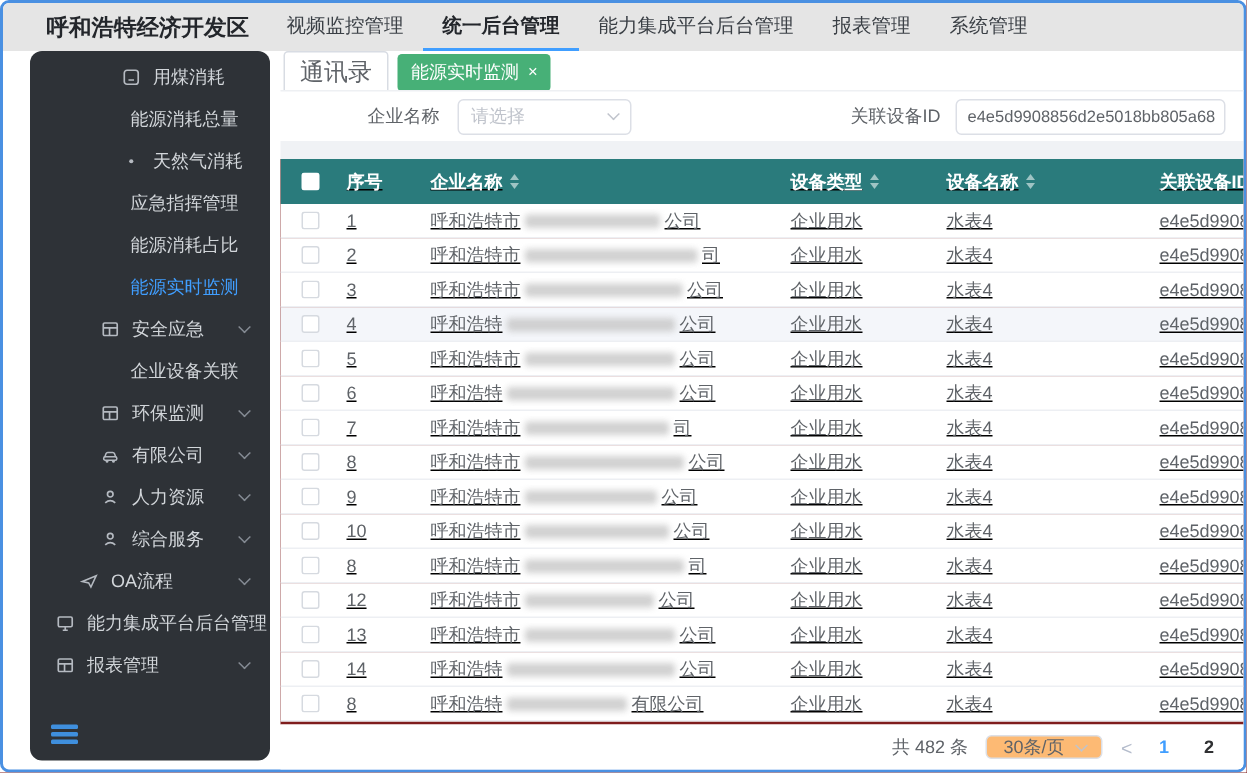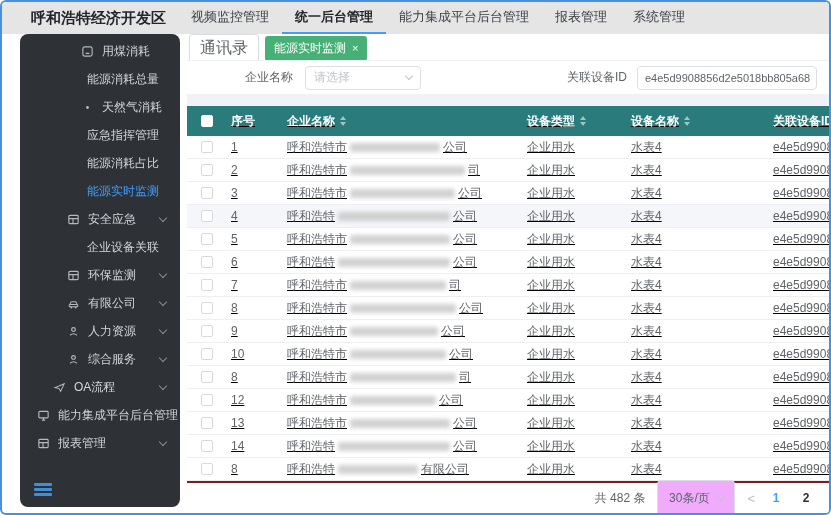--- a/index.html
+++ b/index.html
@@ -75,22 +75,22 @@
   .sort { display:inline-flex; flex-direction:column; margin-left:5px; gap:2px; }
   .sort .up { width:0; height:0; border-left:3px solid transparent; border-right:3px solid transparent;
               border-bottom:4px solid #9fc4c4; }
   .sort .dn { width:0; height:0; border-left:3px solid transparent; border-right:3px solid transparent;
               border-top:4px solid #9fc4c4; }
   .redacted { display:inline-block; height:9px; background:#c6c6c6; filter:blur(2px); border-radius:2px;
               margin:0 3px; vertical-align:middle; opacity:.8; }
 
   .pager { height:30px; display:flex; align-items:center; justify-content:flex-end; gap:12px; font-size:12px;
            color:#5f6368; padding-right:14px; background:#fff; }
-  .page-size { width:78px; height:36px; border:1px solid #dcdfe6; border-radius:4px; display:flex;
-               align-items:center; justify-content:center; gap:8px; color:#5f6368; background:#f0abfc; cursor:pointer; }
+  .page-size { width:78px; height:16px; border:1px solid #dcdfe6; border-radius:4px; display:flex;
+               align-items:center; justify-content:center; gap:8px; color:#5f6368; background:#fdba74; cursor:pointer; }
   .pg-prev { color:#b4bccc; font-size:13px; cursor:pointer; }
   .pg-num { min-width:18px; text-align:center; font-weight:bold; color:#303133; cursor:pointer; }
   .pg-num.current { color:#409eff; }
 </style>
 </head>
 <body>
 
 <div class="page">
 
   <div class="topbar">

